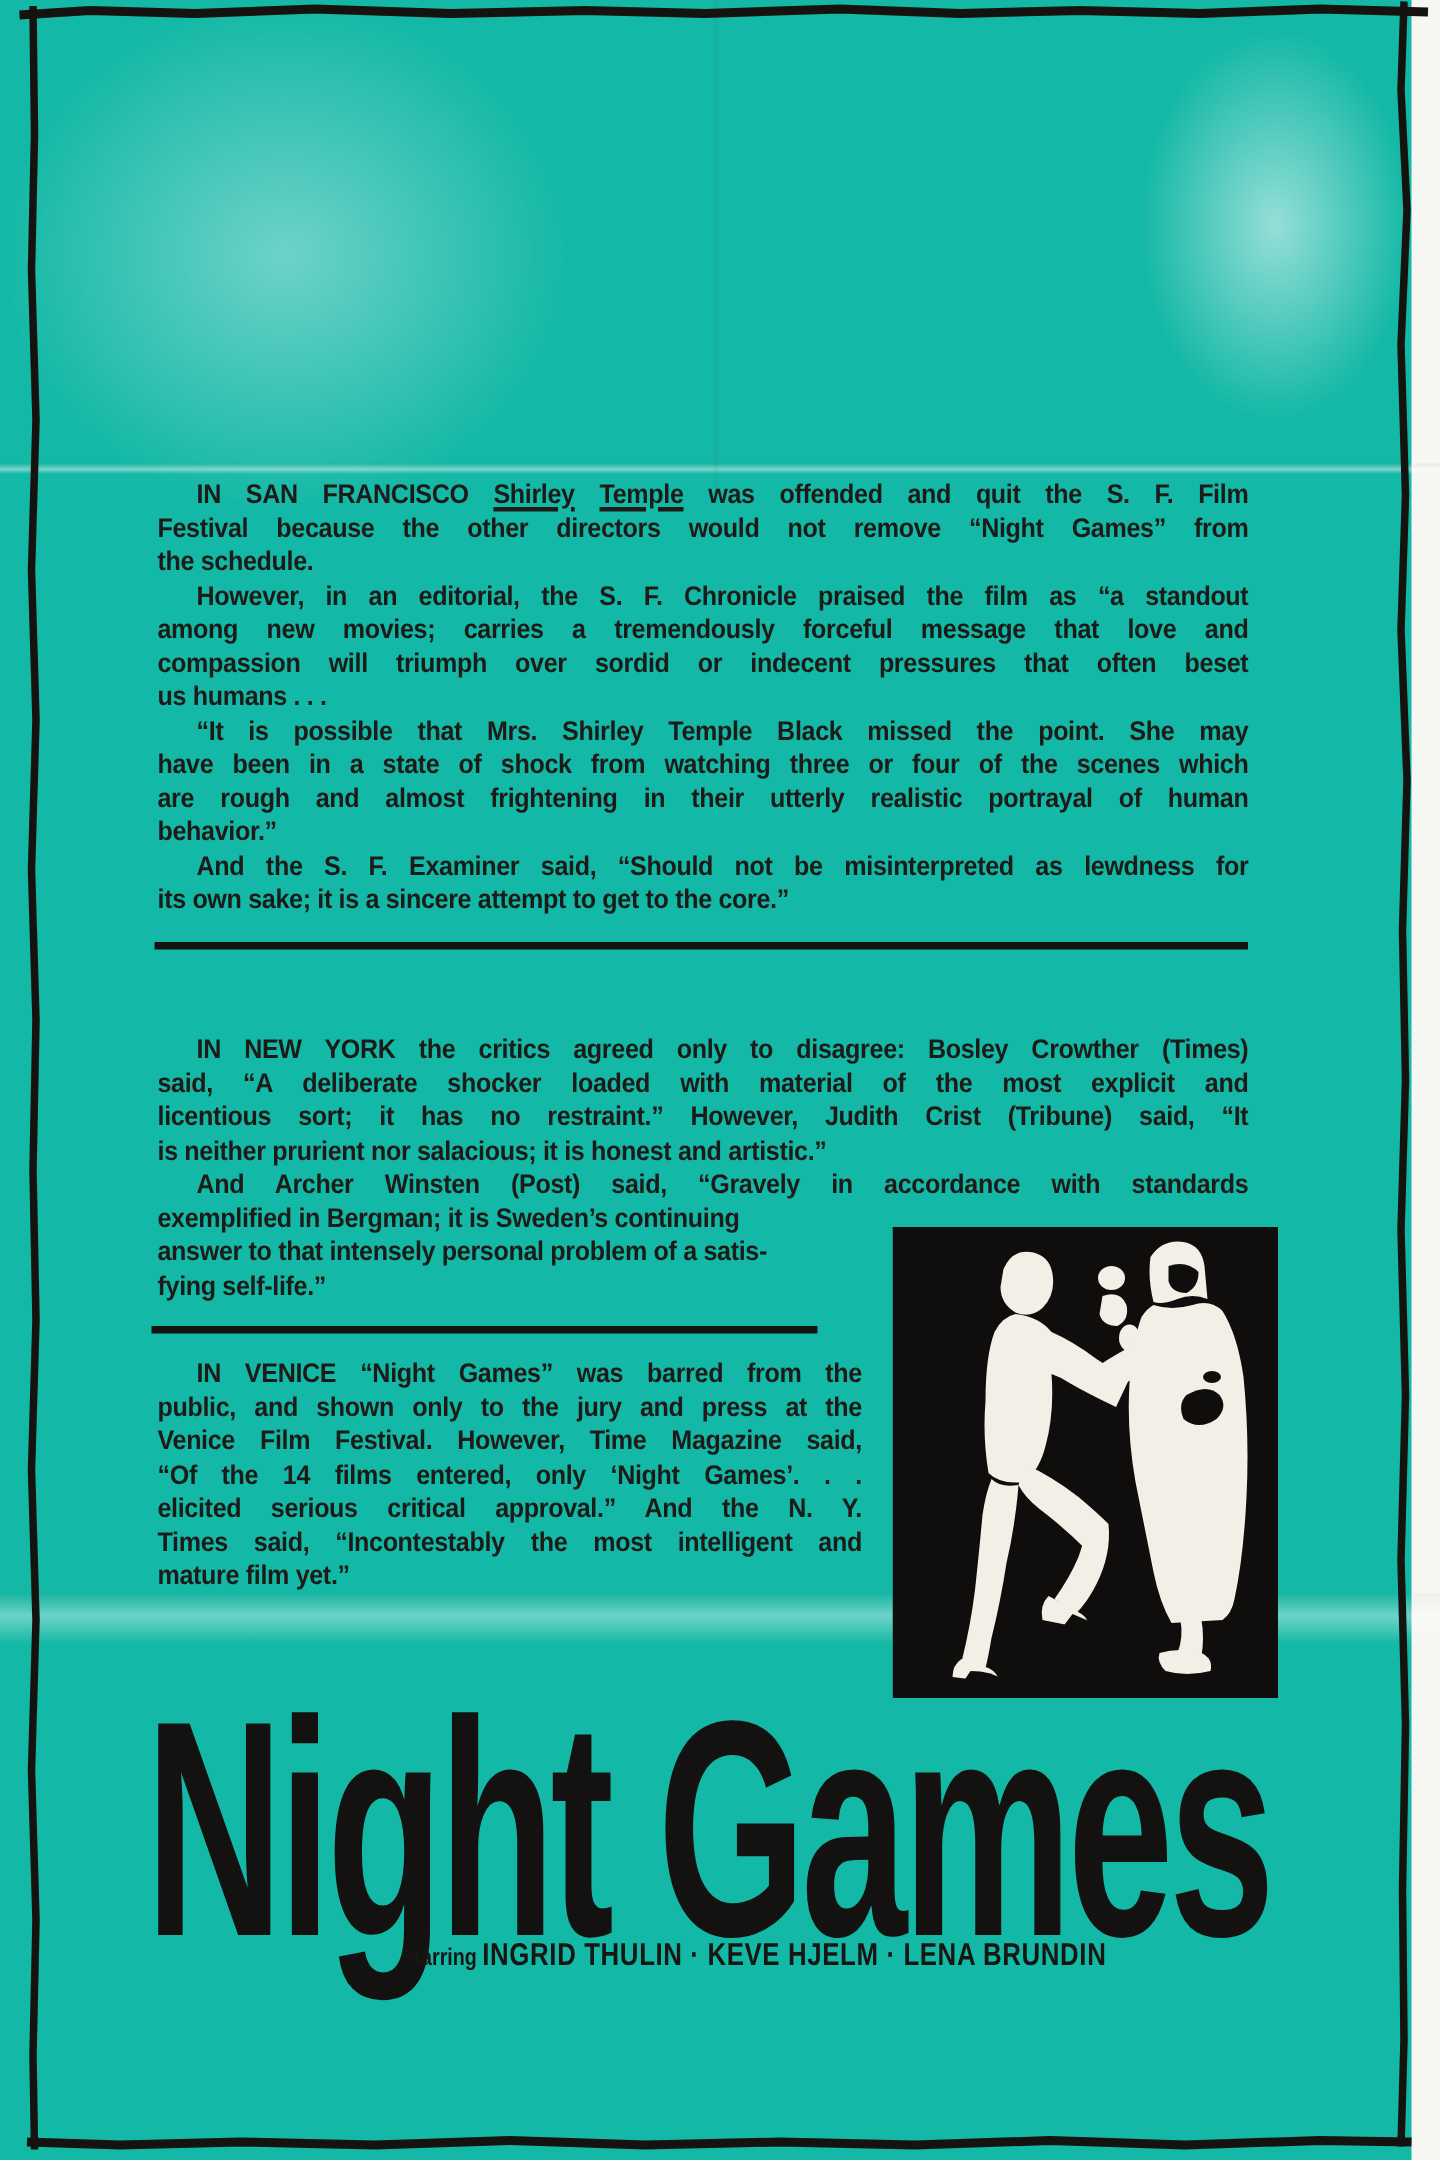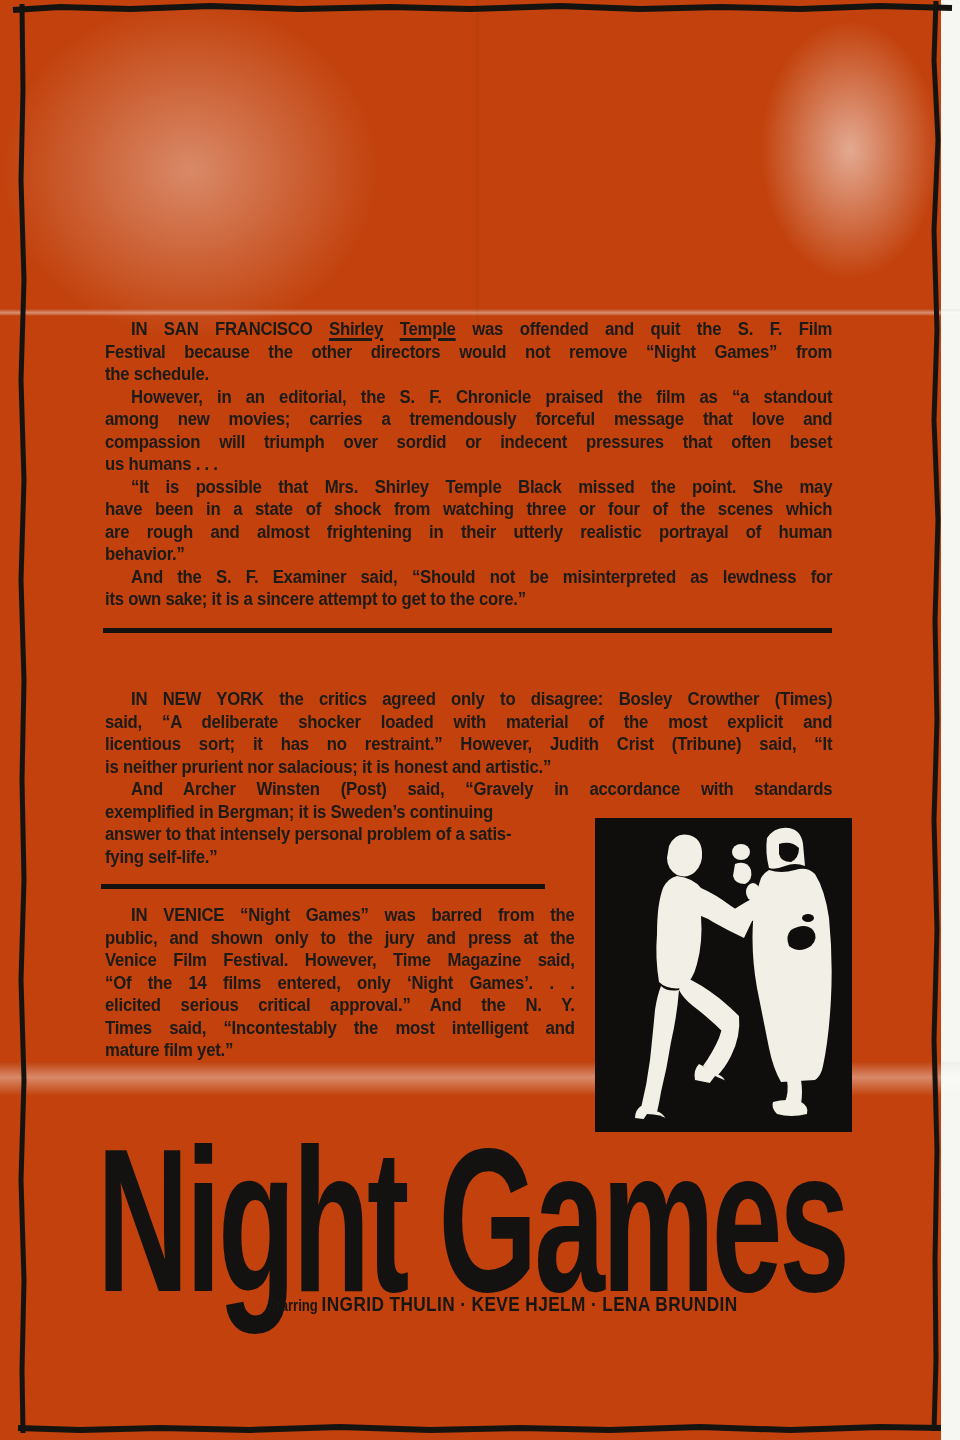--- a/index.html
+++ b/index.html
@@ -1,18 +1,18 @@
 <!DOCTYPE html>
 <html><head>
 <meta charset="utf-8">
 <style>
   html,body{margin:0;padding:0;background:#d8d7d2;}
   .poster{
     position:relative;width:960px;height:1440px;overflow:hidden;
-    background:#c2410c;
+    background:#14b8a6;
     font-family:"Liberation Sans","DejaVu Sans",sans-serif;
     font-weight:bold;color:#1c1b18;
     -webkit-font-smoothing:antialiased;
   }
   
   .patch-topleft{position:absolute;left:0;top:0;width:520px;height:420px;
     background:radial-gradient(closest-side at 190px 170px, rgba(255,255,255,.38), rgba(255,255,255,0));}
   .patch-topright{position:absolute;left:760px;top:20px;width:180px;height:330px;
     background:radial-gradient(closest-side at 90px 130px, rgba(255,255,255,.55), rgba(255,255,255,0));}
   .right-strip{position:absolute;left:941px;top:0;width:19px;height:1440px;background:#f6f6f2;}

